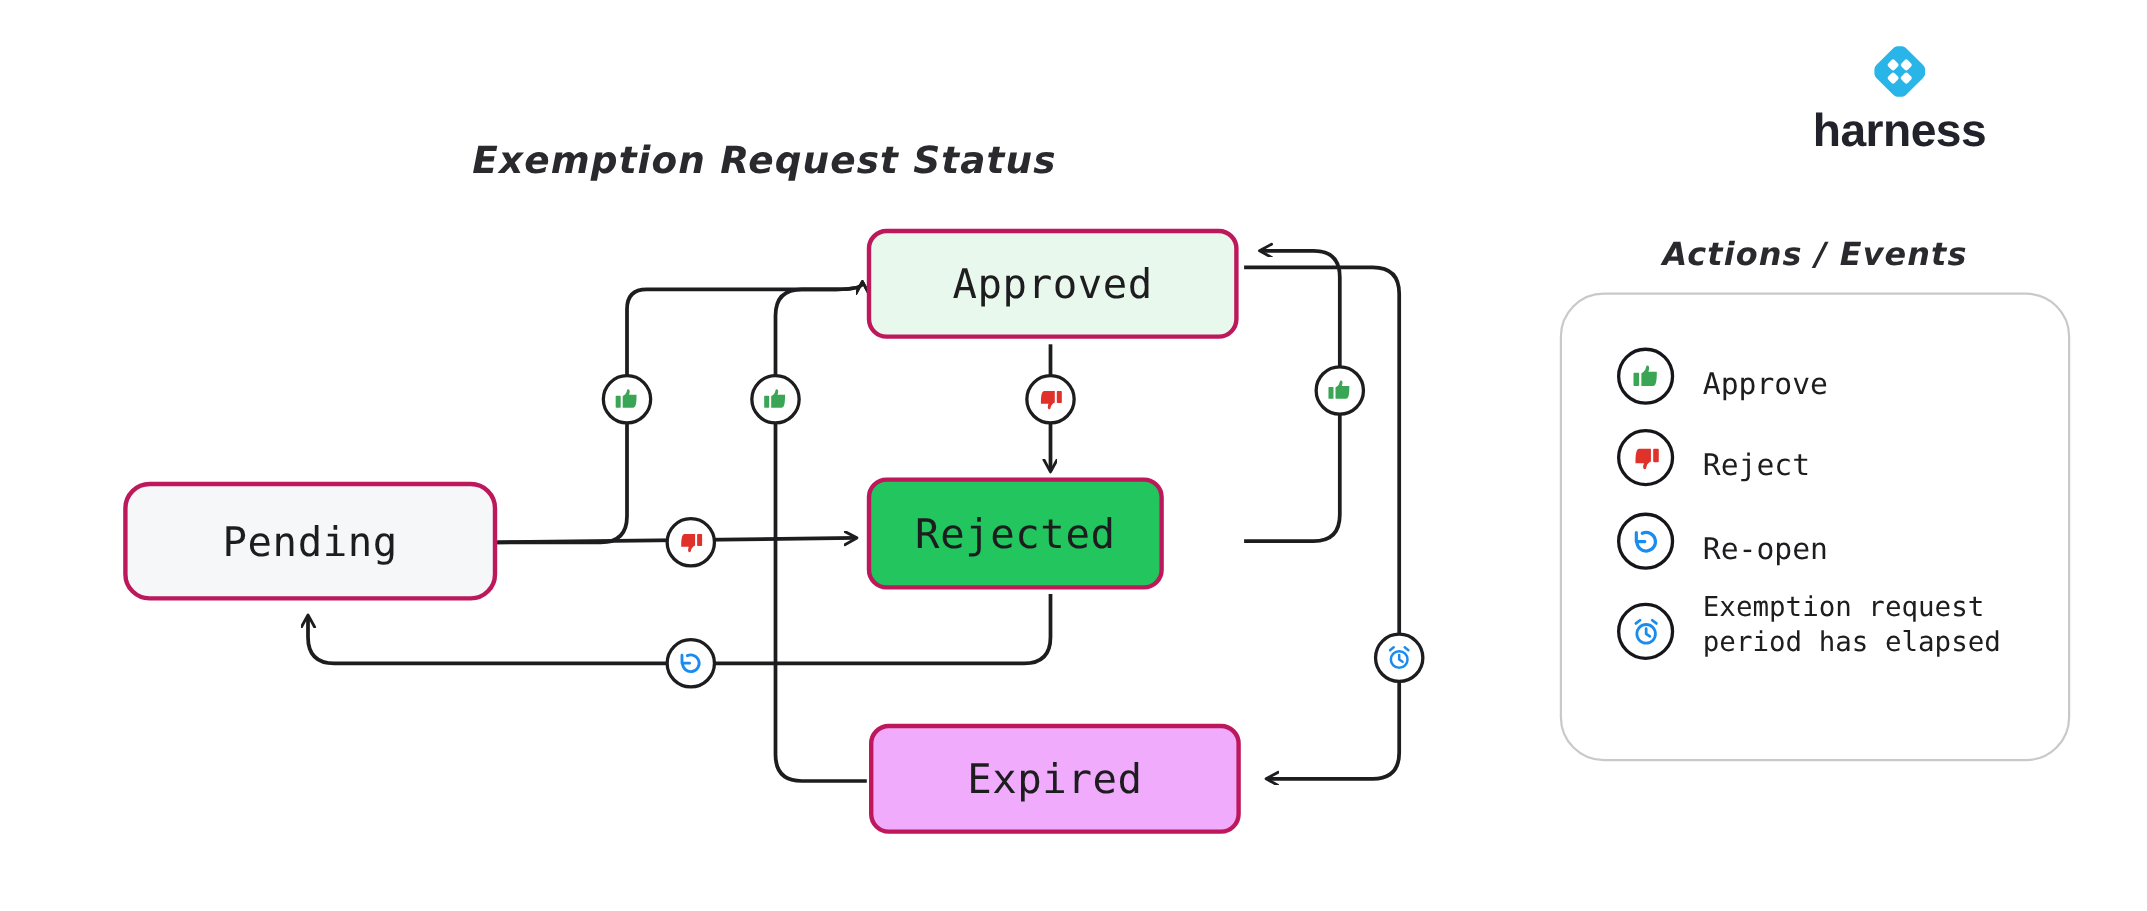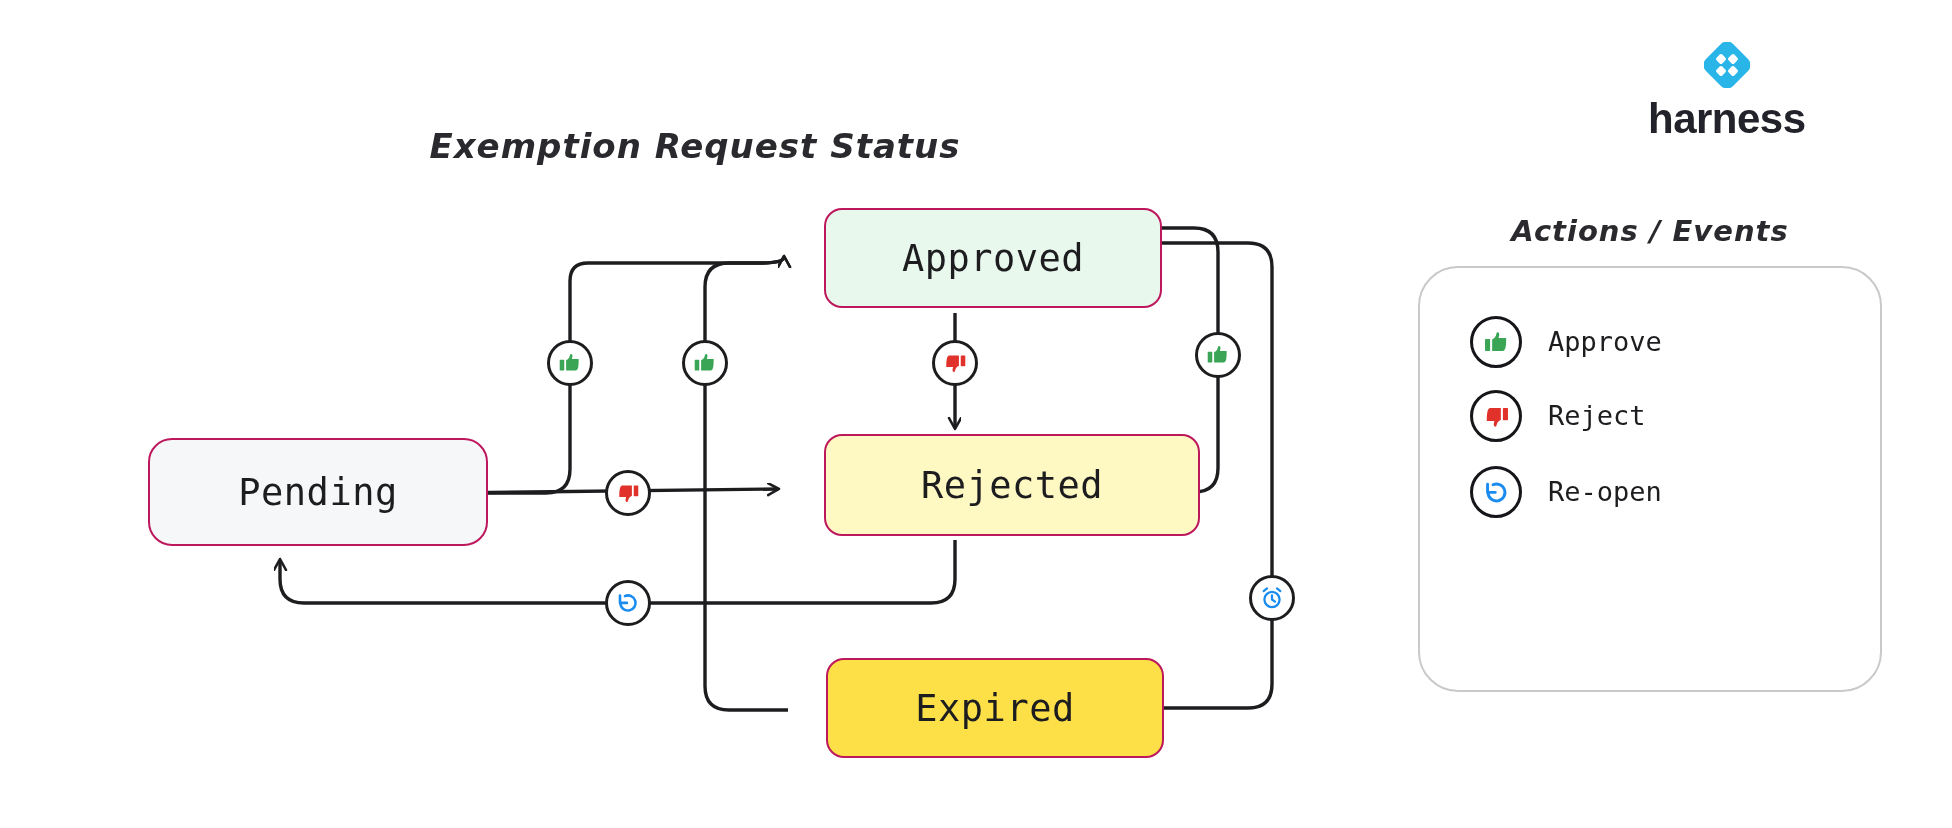--- a/index.html
+++ b/index.html
@@ -64,35 +64,34 @@
     width: 500px;
     text-align: center;
     font-size: 29px;
     margin-top: 10px;
   }
 
   
   .node {
     position: absolute;
     box-sizing: border-box;
-    border: 2px solid #be185d;
+    border: 4px solid #be185d;
     border-radius: 18px;
     display: flex;
     align-items: center;
     justify-content: center;
     font-family: "DejaVu Sans Mono", monospace;
     font-size: 37px;
     color: #1d1d20;
     letter-spacing: 0.5px;
-    margin-left: 36px;
   }
   #node-pending  { left: 112px; top: 438px; width: 340px; height: 108px; background: #f6f7f9; border-radius: 24px; }
   #node-approved { left: 788px; top: 208px; width: 338px; height: 100px; background: #e9f8ed; }
-  #node-rejected { left: 788px; top: 434px; width: 376px; height: 102px; background: #fef9c3; }
-  #node-expired  { left: 790px; top: 658px; width: 338px; height: 100px; background: #fde047; }
+  #node-rejected { left: 788px; top: 434px; width: 270px; height: 102px; background: #22c55e; }
+  #node-expired  { left: 790px; top: 658px; width: 338px; height: 100px; background: #f0abfc; }
 
   
   .badge {
     position: absolute;
     width: 46px; height: 46px;
     border-radius: 50%;
     background: #ffffff;
     border: 3px solid #1d1d20;
     box-sizing: border-box;
     display: flex;
@@ -107,21 +106,21 @@
     left: 1418px; top: 266px;
     width: 464px; height: 426px;
     box-sizing: border-box;
     border: 2px solid #c9c9cc;
     border-radius: 40px;
     background: #ffffff;
   }
   .legend-row {
     position: absolute;
     display: flex;
-    align-items: center;
+    align-items: flex-end;
     gap: 26px;
     left: 50px;
   }
   .legend-icon {
     width: 52px; height: 52px;
     flex: 0 0 52px;
     border-radius: 50%;
     border: 3px solid #16161a;
     box-sizing: border-box;
     background: #fff;
@@ -258,13 +257,25 @@
   <div class="legend-row" id="legend-row-2">
     <span class="legend-icon">
       <svg viewBox="0 0 24 24">
         <path d="M5,12 A7,7 0 1,0 9.1,5.6" fill="none" stroke="#1a8cf0" stroke-width="2.4" stroke-linecap="round"></path>
         <path d="M4.6,5.2 L4.6,11.9 L11,11.9" fill="none" stroke="#1a8cf0" stroke-width="2.4" stroke-linecap="round" stroke-linejoin="round"></path>
       </svg>
     </span>
     <span class="legend-label">Re-open</span>
   </div>
 
+  <div class="legend-row" id="legend-row-3">
+    <span class="legend-icon">
+      <svg viewBox="0 0 24 24">
+        <circle cx="12" cy="13.4" r="7" fill="none" stroke="#1a8cf0" stroke-width="2.1"></circle>
+        <path d="M12,9.6 L12,13.4 L14.8,15.3" fill="none" stroke="#1a8cf0" stroke-width="2.1" stroke-linecap="round" stroke-linejoin="round"></path>
+        <path d="M4.3,5.6 L7.4,3.2" fill="none" stroke="#1a8cf0" stroke-width="2.1" stroke-linecap="round"></path>
+        <path d="M19.7,5.6 L16.6,3.2" fill="none" stroke="#1a8cf0" stroke-width="2.1" stroke-linecap="round"></path>
+      </svg>
+    </span>
+    <span class="legend-label">Exemption request
+period has elapsed</span>
+  </div>
 </div>
 
 </body></html>

